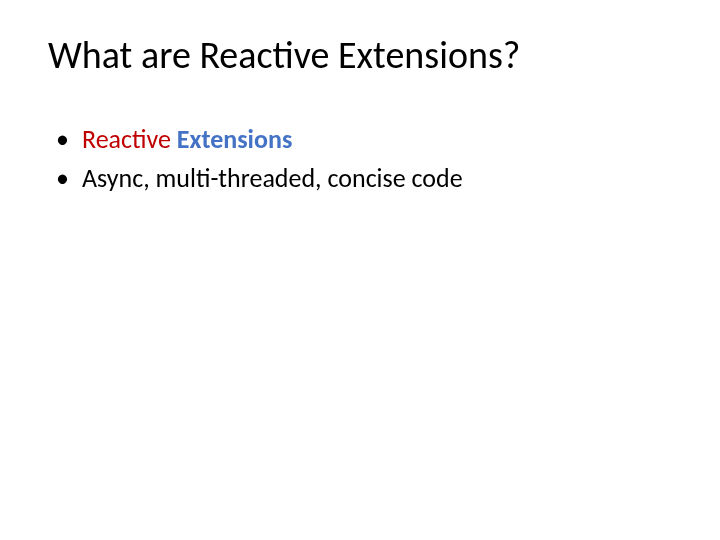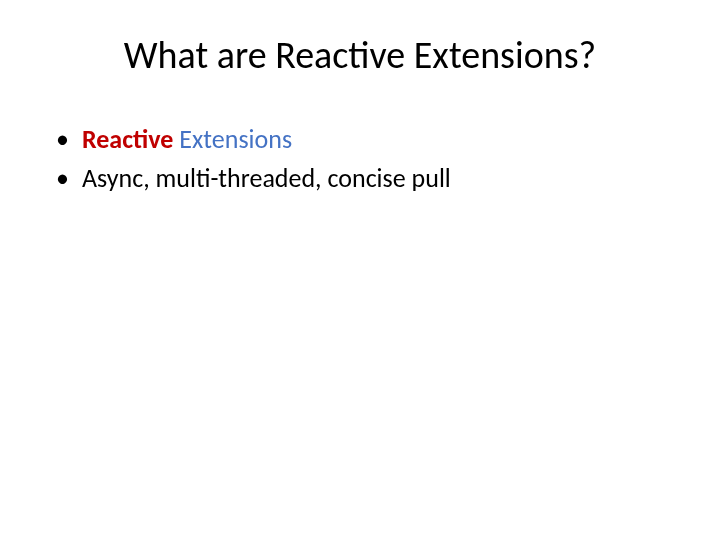--- a/index.html
+++ b/index.html
@@ -12,21 +12,20 @@
     }
     .slide {
       width: 100%;
       height: 100%;
       padding: 28px 48px;
     }
     .title {
       font-size: 38px;
       font-weight: 400;
       color: #000;
-      text-align: center;
       margin-bottom: 44px;
       margin-top: 4px;
     }
     .bullets {
       list-style: none;
       padding-left: 6px;
     }
     .bullets li {
       font-size: 26px;
       color: #000;
@@ -37,34 +36,34 @@
     }
     .bullets li::before {
       content: "•";
       position: absolute;
       left: 2px;
       top: 0;
       color: #000;
       font-size: 26px;
     }
     .bold-reactive {
-      font-weight: 700;
+      font-weight: 400;
       color: #c00000;
     }
     .bold-extensions {
-      font-weight: 400;
+      font-weight: 700;
       color: #4472c4;
     }
   </style>
 </head>
 <body>
 
 <div class="slide">
   <h1 class="title">What are Reactive Extensions?</h1>
   <ul class="bullets">
     <li>
       <span class="bold-reactive">Reactive</span>
       <span> </span>
       <span class="bold-extensions">Extensions</span>
     </li>
-    <li>Async, multi-threaded, concise pull</li>
+    <li>Async, multi-threaded, concise code</li>
   </ul>
 </div>
 
 </body></html>

